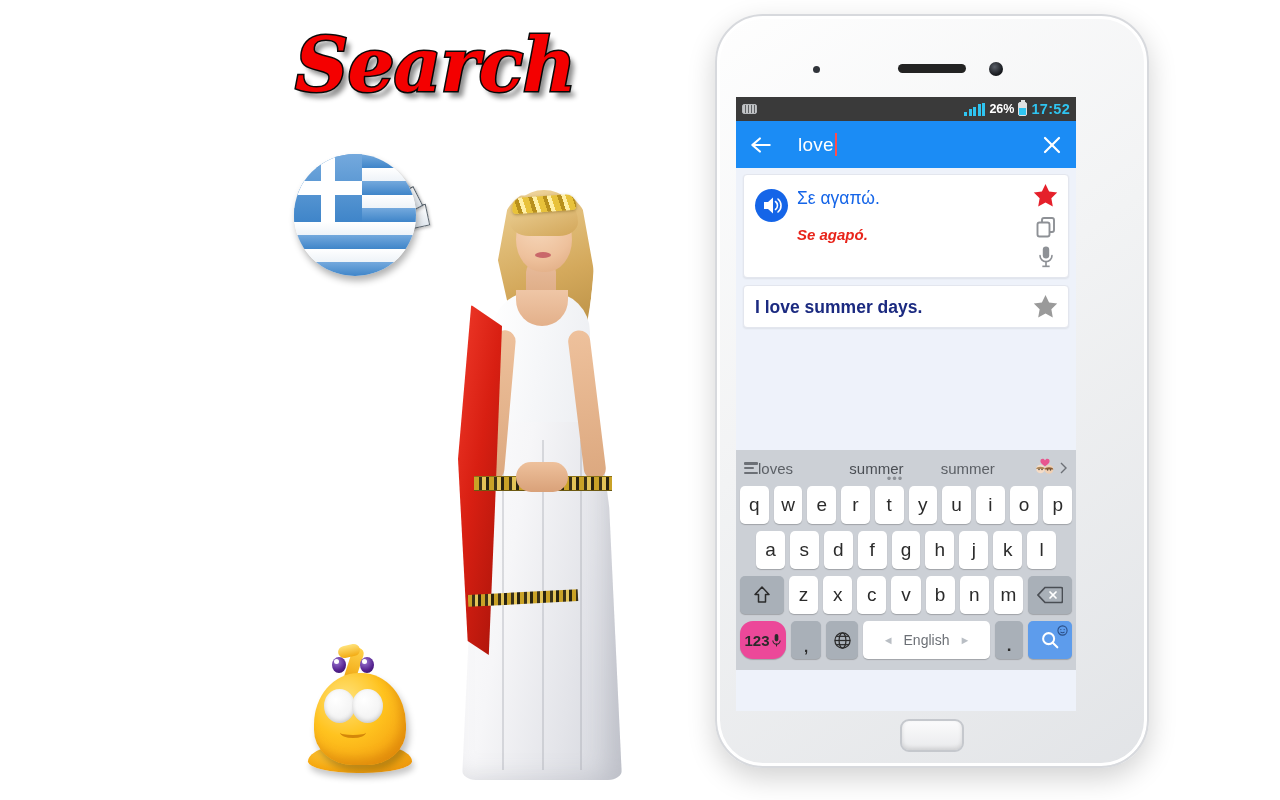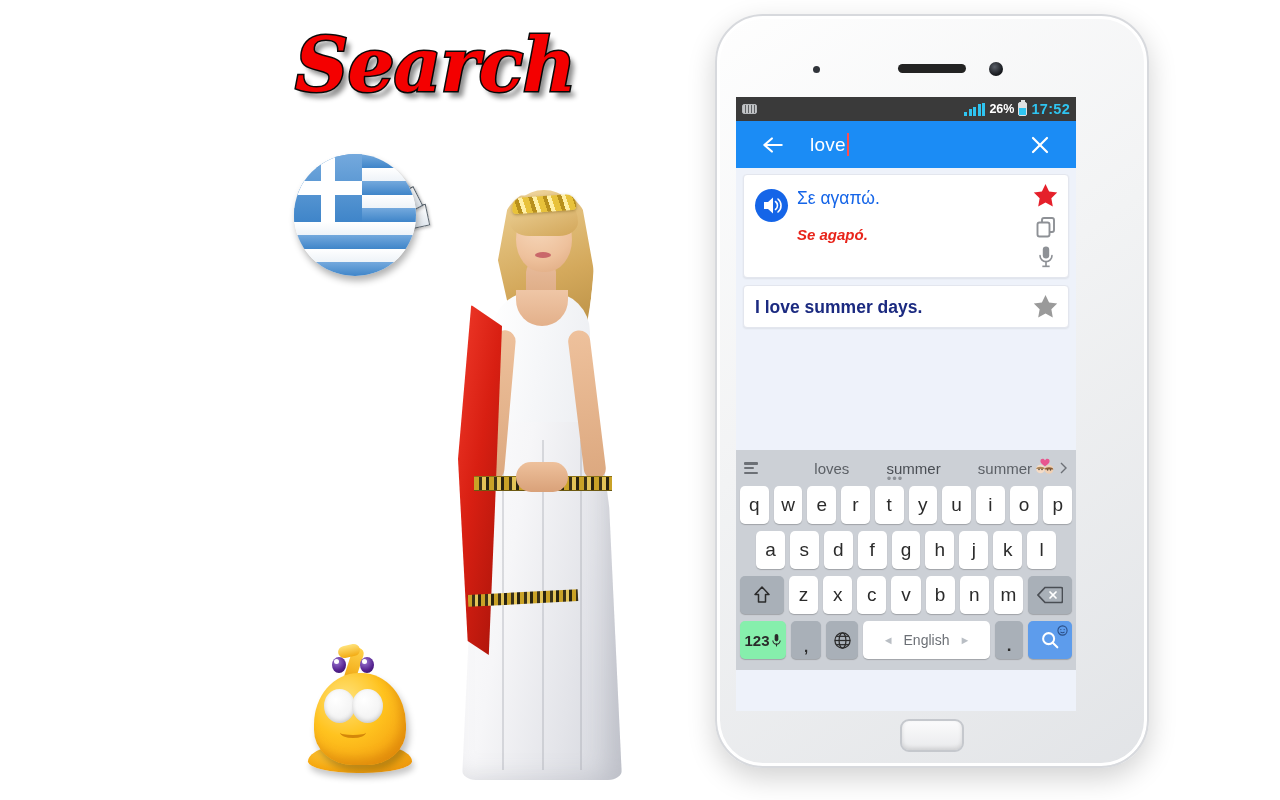--- a/index.html
+++ b/index.html
@@ -405,21 +405,21 @@
     background: #2fc4f0;
   }
   #status-time { color: #2fc4f0; font-size: 14.5px; font-weight: bold; letter-spacing: 0.3px; }
 
   
   #app-bar {
     height: 47px;
     background: #1b8cf5;
     display: flex;
     align-items: center;
-    padding: 0 24px;
+    padding: 0 12px;
   }
   #back-arrow-icon { width: 26px; height: 26px; }
   #search-input-wrap {
     flex: 1;
     display: flex;
     align-items: center;
     margin-left: 24px;
   }
   #search-query {
     color: #ffffff;
@@ -506,21 +506,21 @@
     display: flex;
     flex-direction: column;
     justify-content: space-between;
   }
   .sugg-menu-line { height: 2.5px; background: #6c7076; border-radius: 1px; }
   #sugg-line-1 { width: 14px; }
   #sugg-line-2 { width: 10px; }
   #sugg-line-3 { width: 14px; }
   .suggestion-item {
     flex: 1;
-    text-align: right;
+    text-align: left;
     color: #5c6066;
     font-size: 15px;
     position: relative;
   }
   .suggestion-item.active { color: #4a4e54; }
   #suggestion-dots {
     position: absolute;
     left: 50%; bottom: -9px;
     transform: translateX(-50%);
     color: #8b8f95;
@@ -560,21 +560,21 @@
   #key-spacebar {
     flex: 1 1 auto;
     display: flex;
     align-items: center;
     justify-content: center;
     gap: 10px;
     font-size: 14px;
     color: #6c7076;
   }
   .space-arrow { color: #b9bec4; font-size: 11px; }
-  #key-123 { flex: 0 0 46px; background: #86efac; font-size: 15px; font-weight: bold; gap: 1px; }
+  #key-123 { flex: 0 0 46px; background: #ec4899; font-size: 15px; font-weight: bold; gap: 1px; border-radius: 13px; }
   #key-comma { flex: 0 0 30px; background: #a9b0b8; font-size: 15px; font-weight: bold; align-items: flex-end; padding-bottom: 4px; }
   #key-globe { flex: 0 0 32px; background: #a9b0b8; }
   #key-period { flex: 0 0 28px; background: #a9b0b8; font-size: 17px; font-weight: bold; align-items: flex-end; padding-bottom: 3px; }
   #key-search {
     flex: 0 0 44px;
     background: #5d9cec;
     position: relative;
   }
   #key-backspace { flex: 0 0 44px; background: #a9b0b8; }
   #key-shift { flex: 0 0 44px; background: #a9b0b8; }

